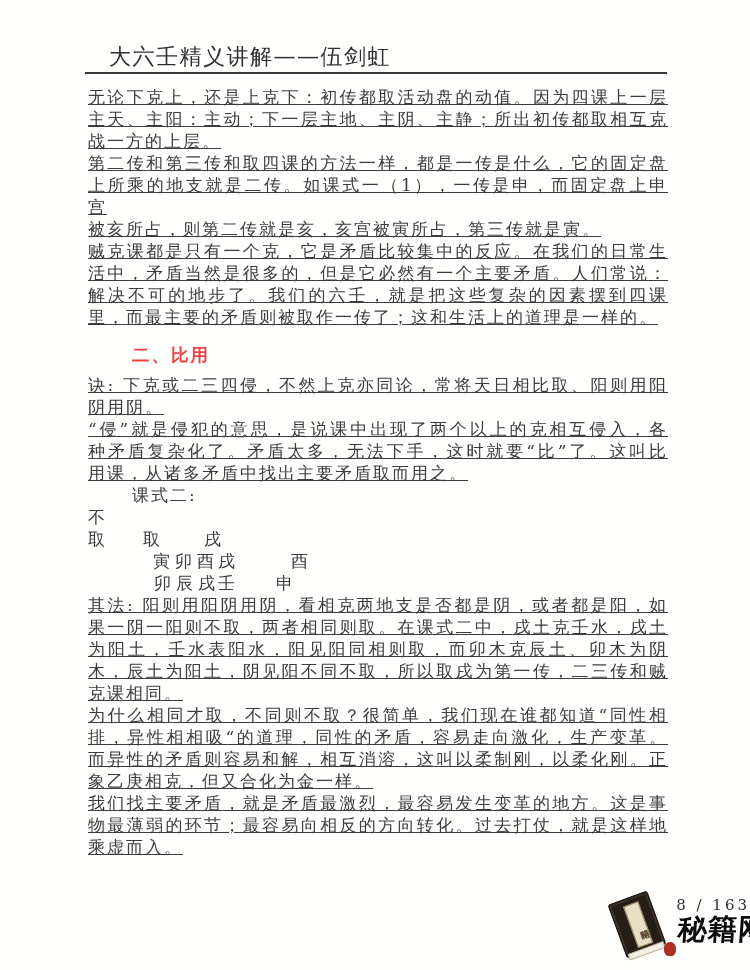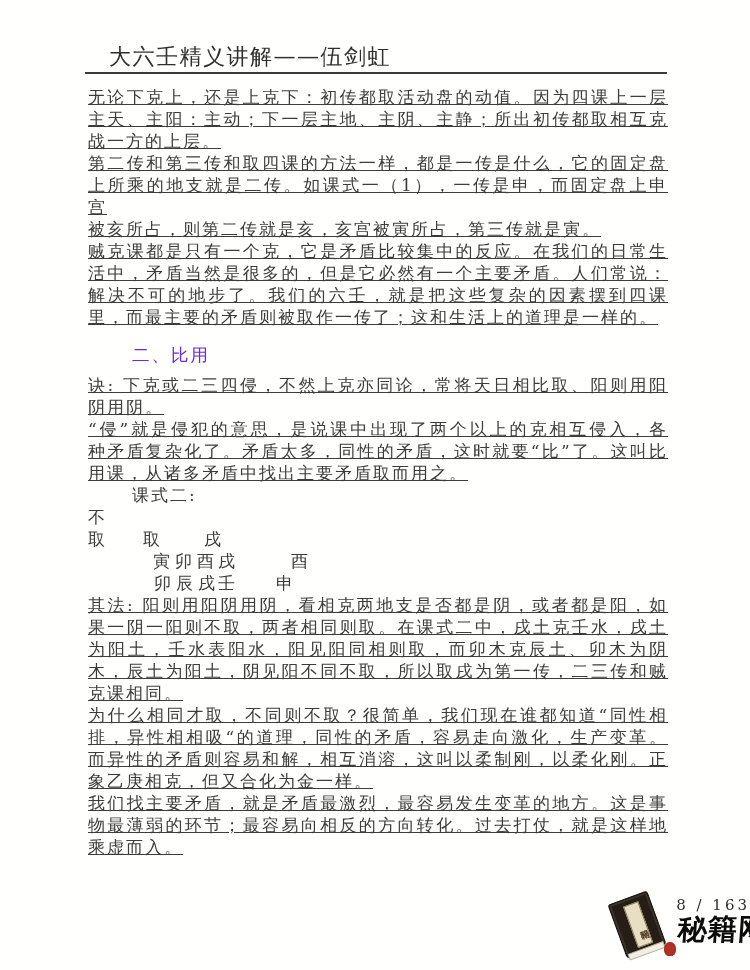--- a/index.html
+++ b/index.html
@@ -16,21 +16,21 @@
     position:absolute; top:72px; left:85px; width:582px; height:2px;
     background:#3a3a3a;
   }
   .content {
     position:absolute; left:88px; top:86px; width:580px;
     font-size:17px; line-height:22px; letter-spacing:2px;
   }
   .para .line { text-align:justify; text-align-last:justify;text-decoration:underline; }
   .para .line:last-child { text-align-last:left; }
   .heading {
-    font-weight:normal; font-size:17.5px; color:#6d28d9;
+    font-weight:bold; font-size:17.5px; color:#ef4444;
     margin-top:16px; margin-bottom:8px; padding-left:44px;
   }
   .keshi-label { padding-left:44px; height:22px; }
   .keshi { position:relative; }
   .krow { position:relative; height:22px; }
   .krow span { position:absolute; top:0; white-space:nowrap; }
   .footer {
     position:absolute; top:896px; left:0; width:750px; text-align:right;
     font-size:15px; letter-spacing:3px; color:#2f2f2f;
   }
@@ -92,21 +92,21 @@
       </div>
 
     <div class="heading">二、比用</div>
 
     <div class="para">
         <div class="line">诀: 下克或二三四侵，不然上克亦同论，常将天日相比取、阳则用阳</div>
         <div class="line">阴用阴。</div>
       </div>
     <div class="para">
         <div class="line">“侵”就是侵犯的意思，是说课中出现了两个以上的克相互侵入，各</div>
-        <div class="line">种矛盾复杂化了。矛盾太多，同性的矛盾，这时就要“比”了。这叫比</div>
+        <div class="line">种矛盾复杂化了。矛盾太多，无法下手，这时就要“比”了。这叫比</div>
         <div class="line">用课，从诸多矛盾中找出主要矛盾取而用之。</div>
       </div>
 
     <div class="keshi-label">课式二:</div>
 
     <div class="keshi">
       <div class="krow">
         <span style="left:0">不</span>
       </div>
       <div class="krow">

